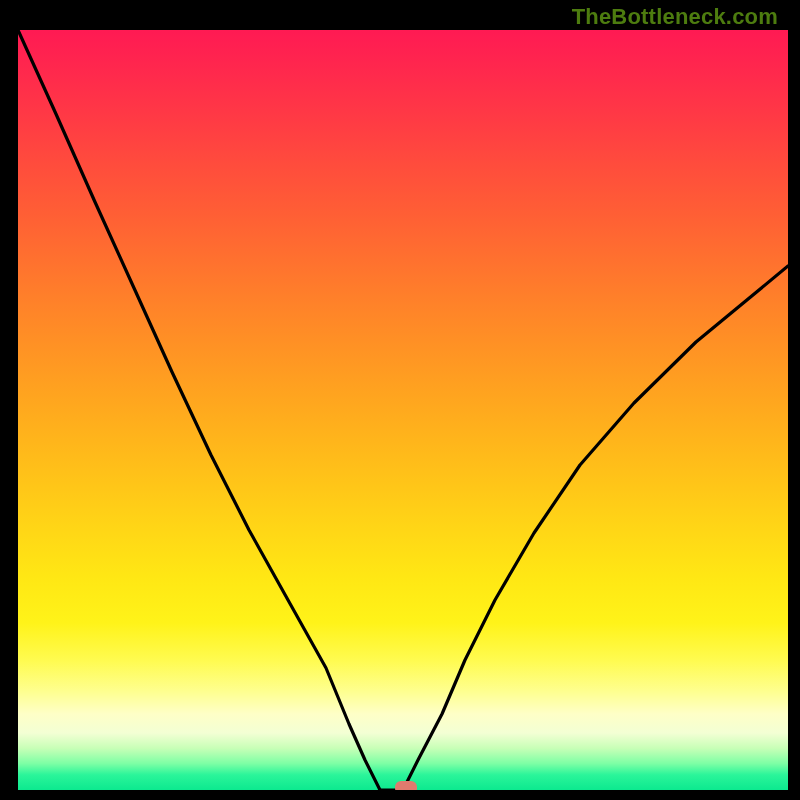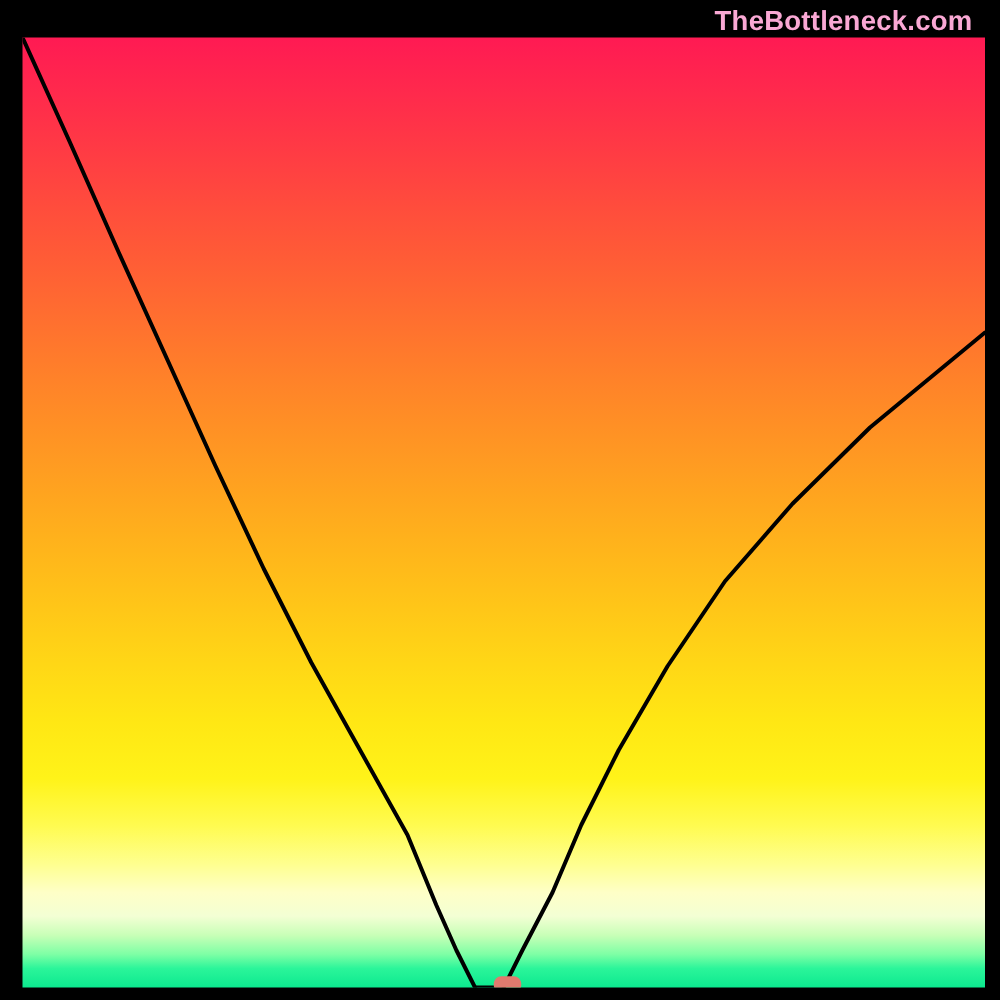--- a/index.html
+++ b/index.html
@@ -16,21 +16,21 @@
     width: 800px;
     height: 800px;
     background: #000;
   }
   .watermark {
     position: absolute;
     top: 4px;
     right: 22px;
     font-size: 22px;
     font-weight: 600;
-    color: #f9a8d4;
+    color: #4d7c0f;
     letter-spacing: 0.2px;
     z-index: 10;
   }
   .plot-area {
     position: absolute;
     left: 18px;
     top: 30px;
     width: 770px;
     height: 760px;
     box-sizing: border-box;

